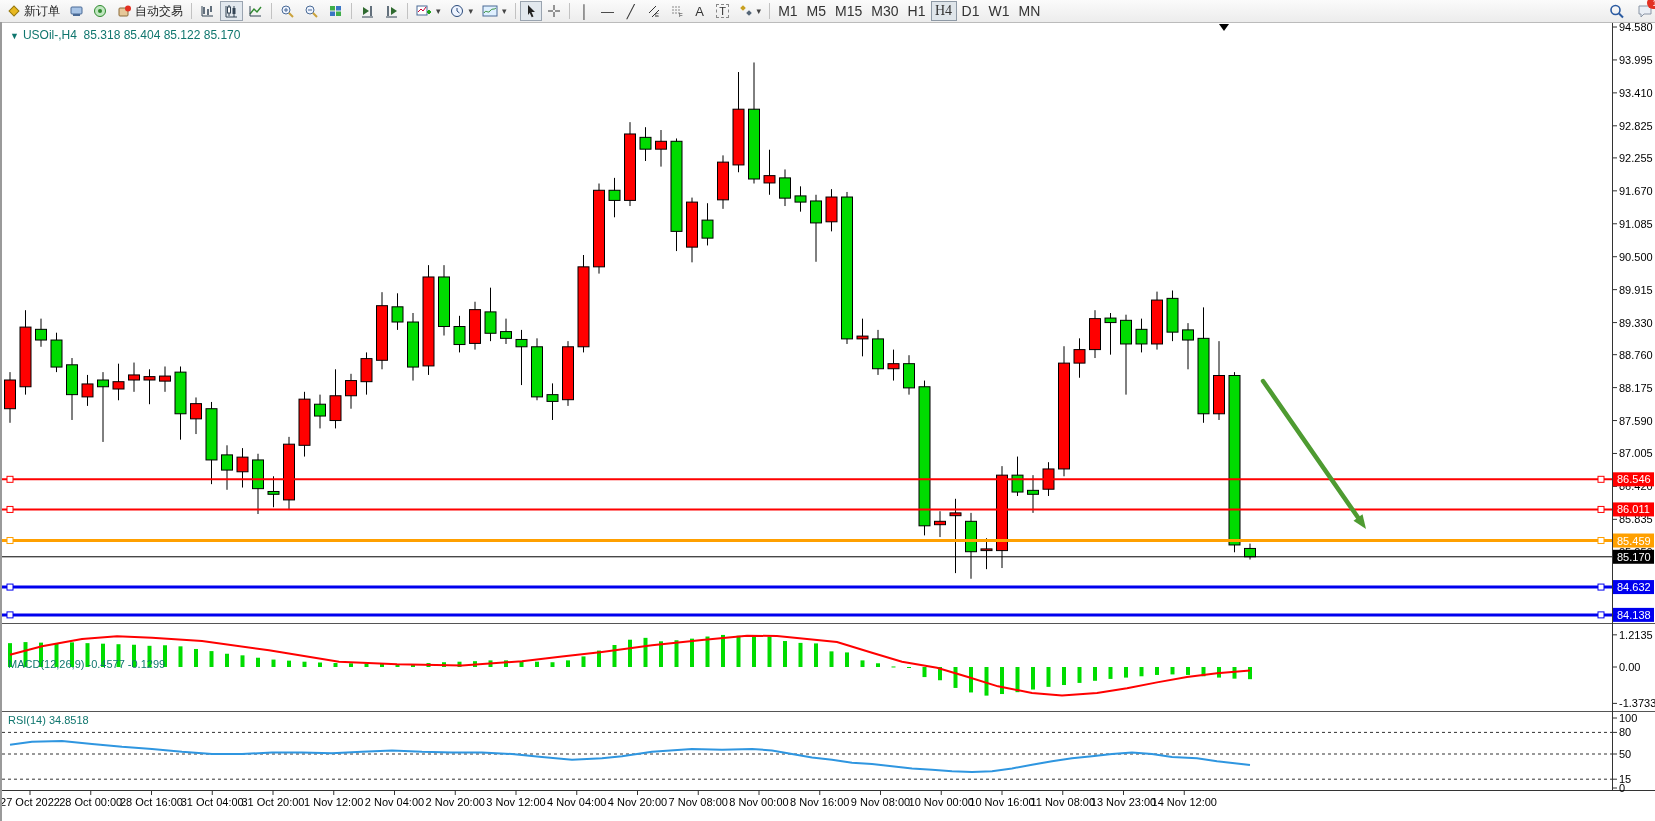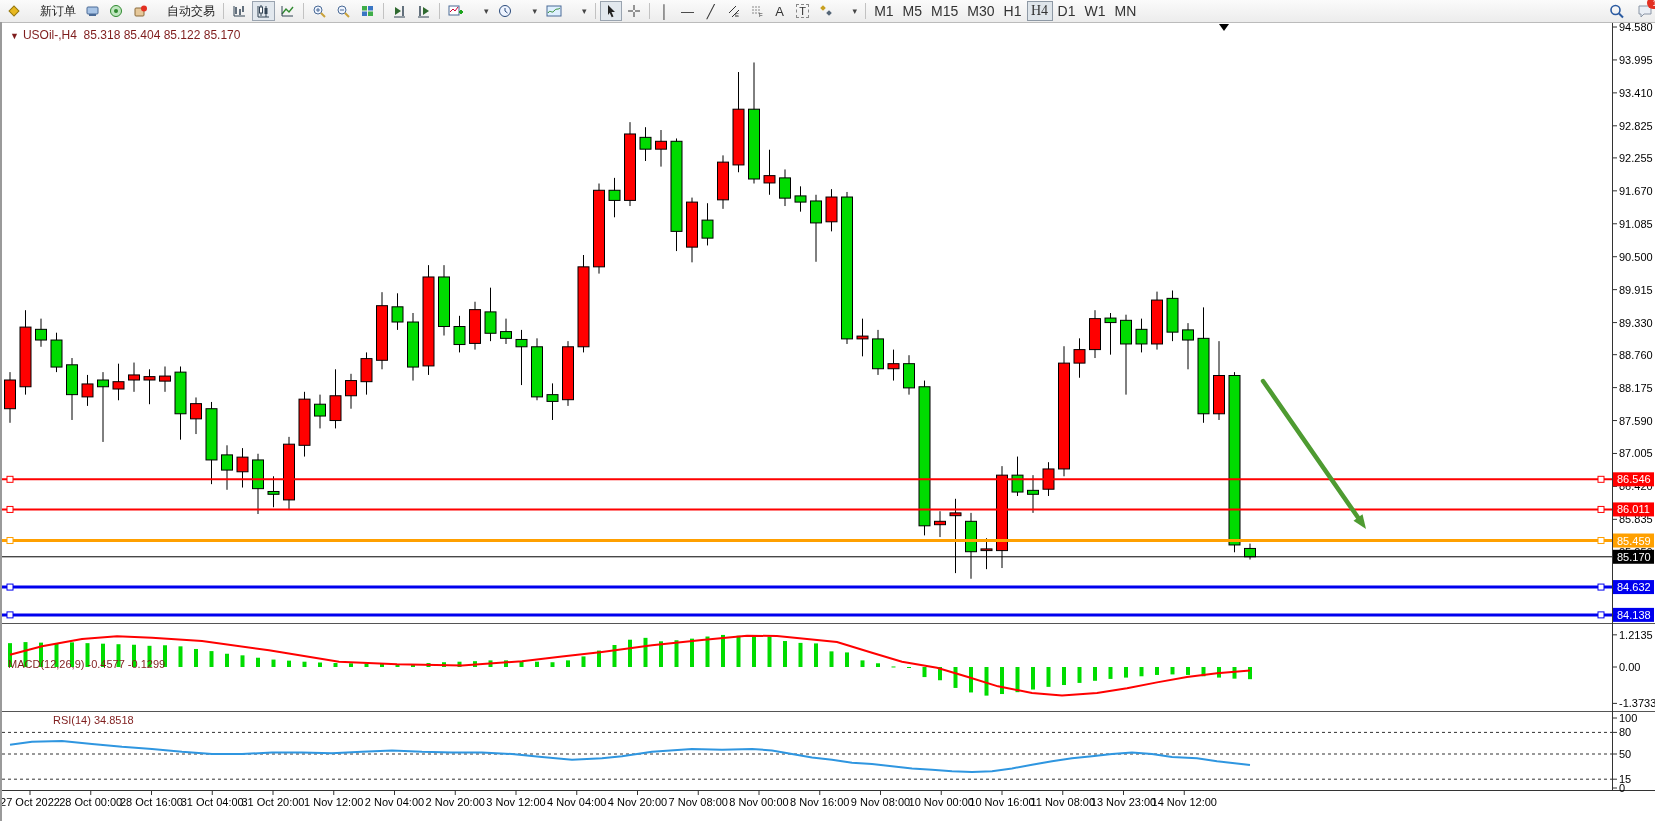--- a/index.html
+++ b/index.html
@@ -2,40 +2,40 @@
 <html><head>
 <meta charset="utf-8">
 <style>
   html,body{margin:0;padding:0;background:#fff;font-family:"Liberation Sans",sans-serif;}
   #app{position:relative;width:1655px;height:821px;overflow:hidden;background:#fff;}
   
   #toolbar{position:absolute;left:0;top:0;width:1655px;height:22px;
     background:linear-gradient(#fbfbfb,#ececec);border-bottom:1px solid #c6c6c6;
     display:flex;align-items:center;padding:0 3px;gap:1px;}
   .tbbtn{height:20px;min-width:22px;border:1px solid transparent;background:transparent;
-    display:inline-flex;align-items:center;justify-content:center;gap:19px;
+    display:inline-flex;align-items:center;justify-content:center;gap:3px;
     font-family:"Liberation Sans",sans-serif;font-size:12px;color:#222;padding:0 3px;cursor:default;}
   .tbbtn.pressed{border:1px solid #9aa4b0;background:#e2e8ee;}
   .sep{width:1px;height:16px;background:#c2c2c2;margin:0 3px;flex:0 0 auto;}
   .caret{font-size:9px;color:#444;margin-left:1px;}
   .glyph{font-size:13px;color:#333;}
   .tf{font-size:14px;color:#333;min-width:26px;}
   .tf.active{border:1px solid #8e99a5;background:#dfe5ea;font-family:Liberation Serif, serif;}
   .rightgrp{margin-left:auto;display:flex;align-items:center;gap:4px;}
   #badge{position:absolute;right:-6px;top:-5px;background:#e33022;color:#fff;border-radius:8px;
     font-size:9px;min-width:12px;height:12px;line-height:12px;text-align:center;padding:0 2px;}
   
   #chart{position:absolute;left:0;top:22px;width:1655px;height:799px;background:#fff;
     border-left:2px solid #9a9a9a;}
   #chsvg{position:absolute;left:0;top:0;}
-  .ovl{position:absolute;font-size:11px;color:#7f1d1d;white-space:nowrap;z-index:5;}
+  .ovl{position:absolute;font-size:11px;color:#0f766e;white-space:nowrap;z-index:5;}
   #chtitle{left:8px;top:6px;font-size:12px;}
   #chtitle .tri{font-size:9px;margin-right:4px;}
   #macdlabel{left:6px;top:608px;margin-top:28px;}
-  #rsilabel{left:6px;top:692px;margin-left:45px;}
+  #rsilabel{left:6px;top:692px;}
 </style>
 </head>
 <body>
 
 <div id="app">
 
   <div id="toolbar">
     <button class="tbbtn">
       <svg class="ic" width="14" height="14" viewBox="0 0 14 14">
           <rect x="3.5" y="3.5" width="7" height="7" fill="#E8B820" stroke="#96780e" transform="rotate(45 7 7)"></rect>

